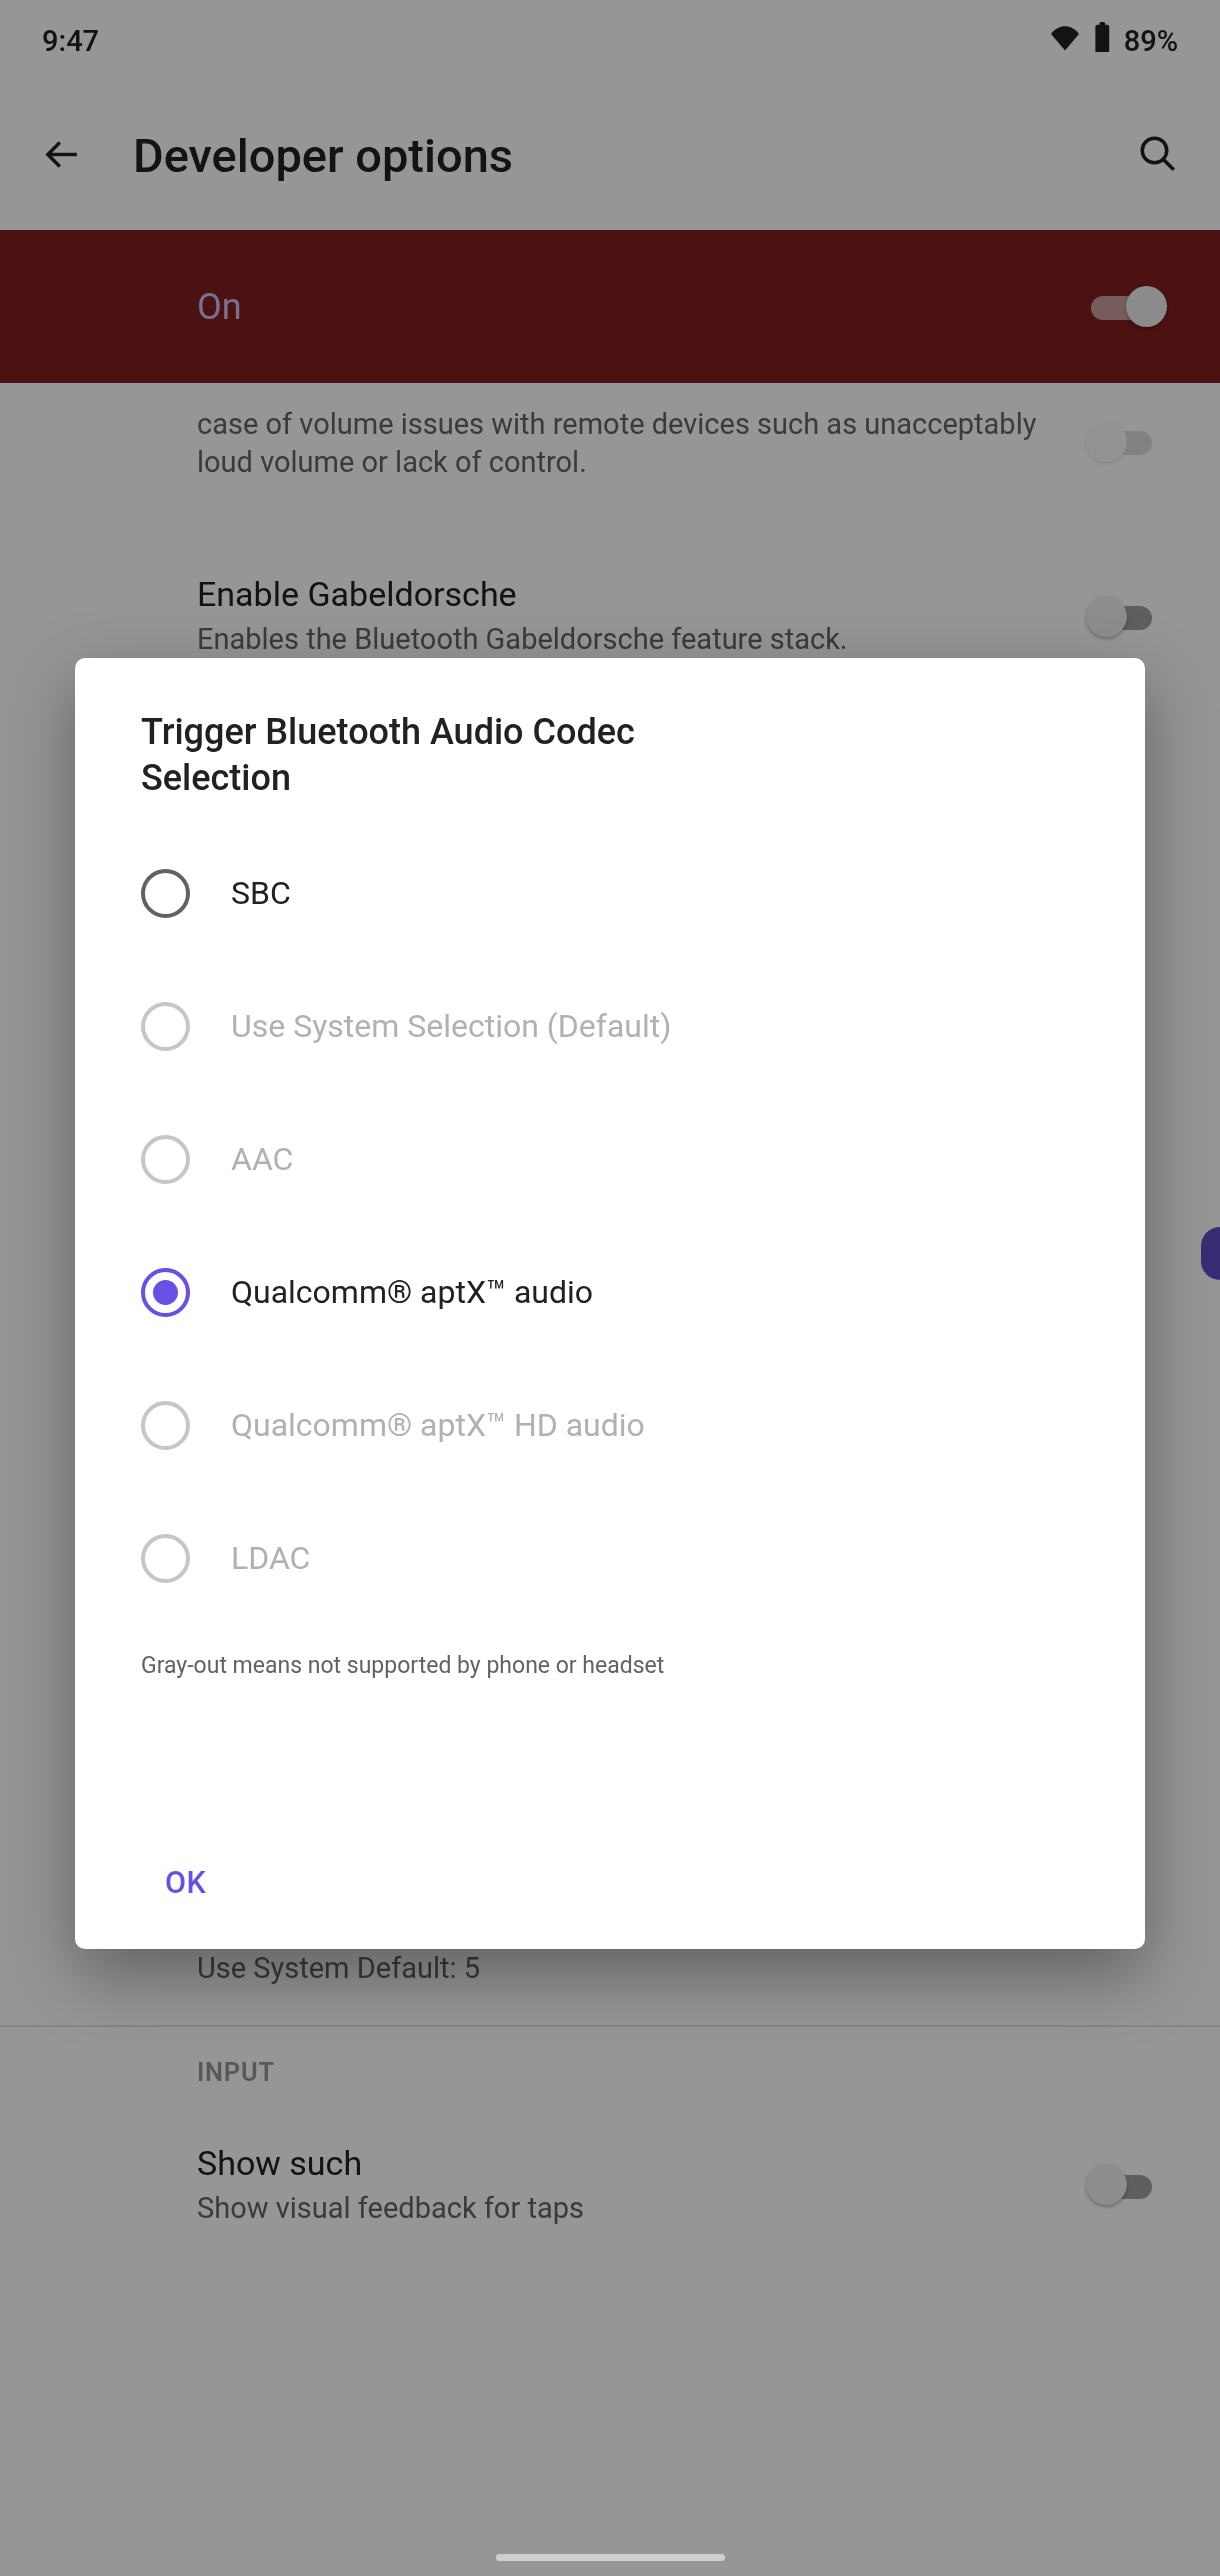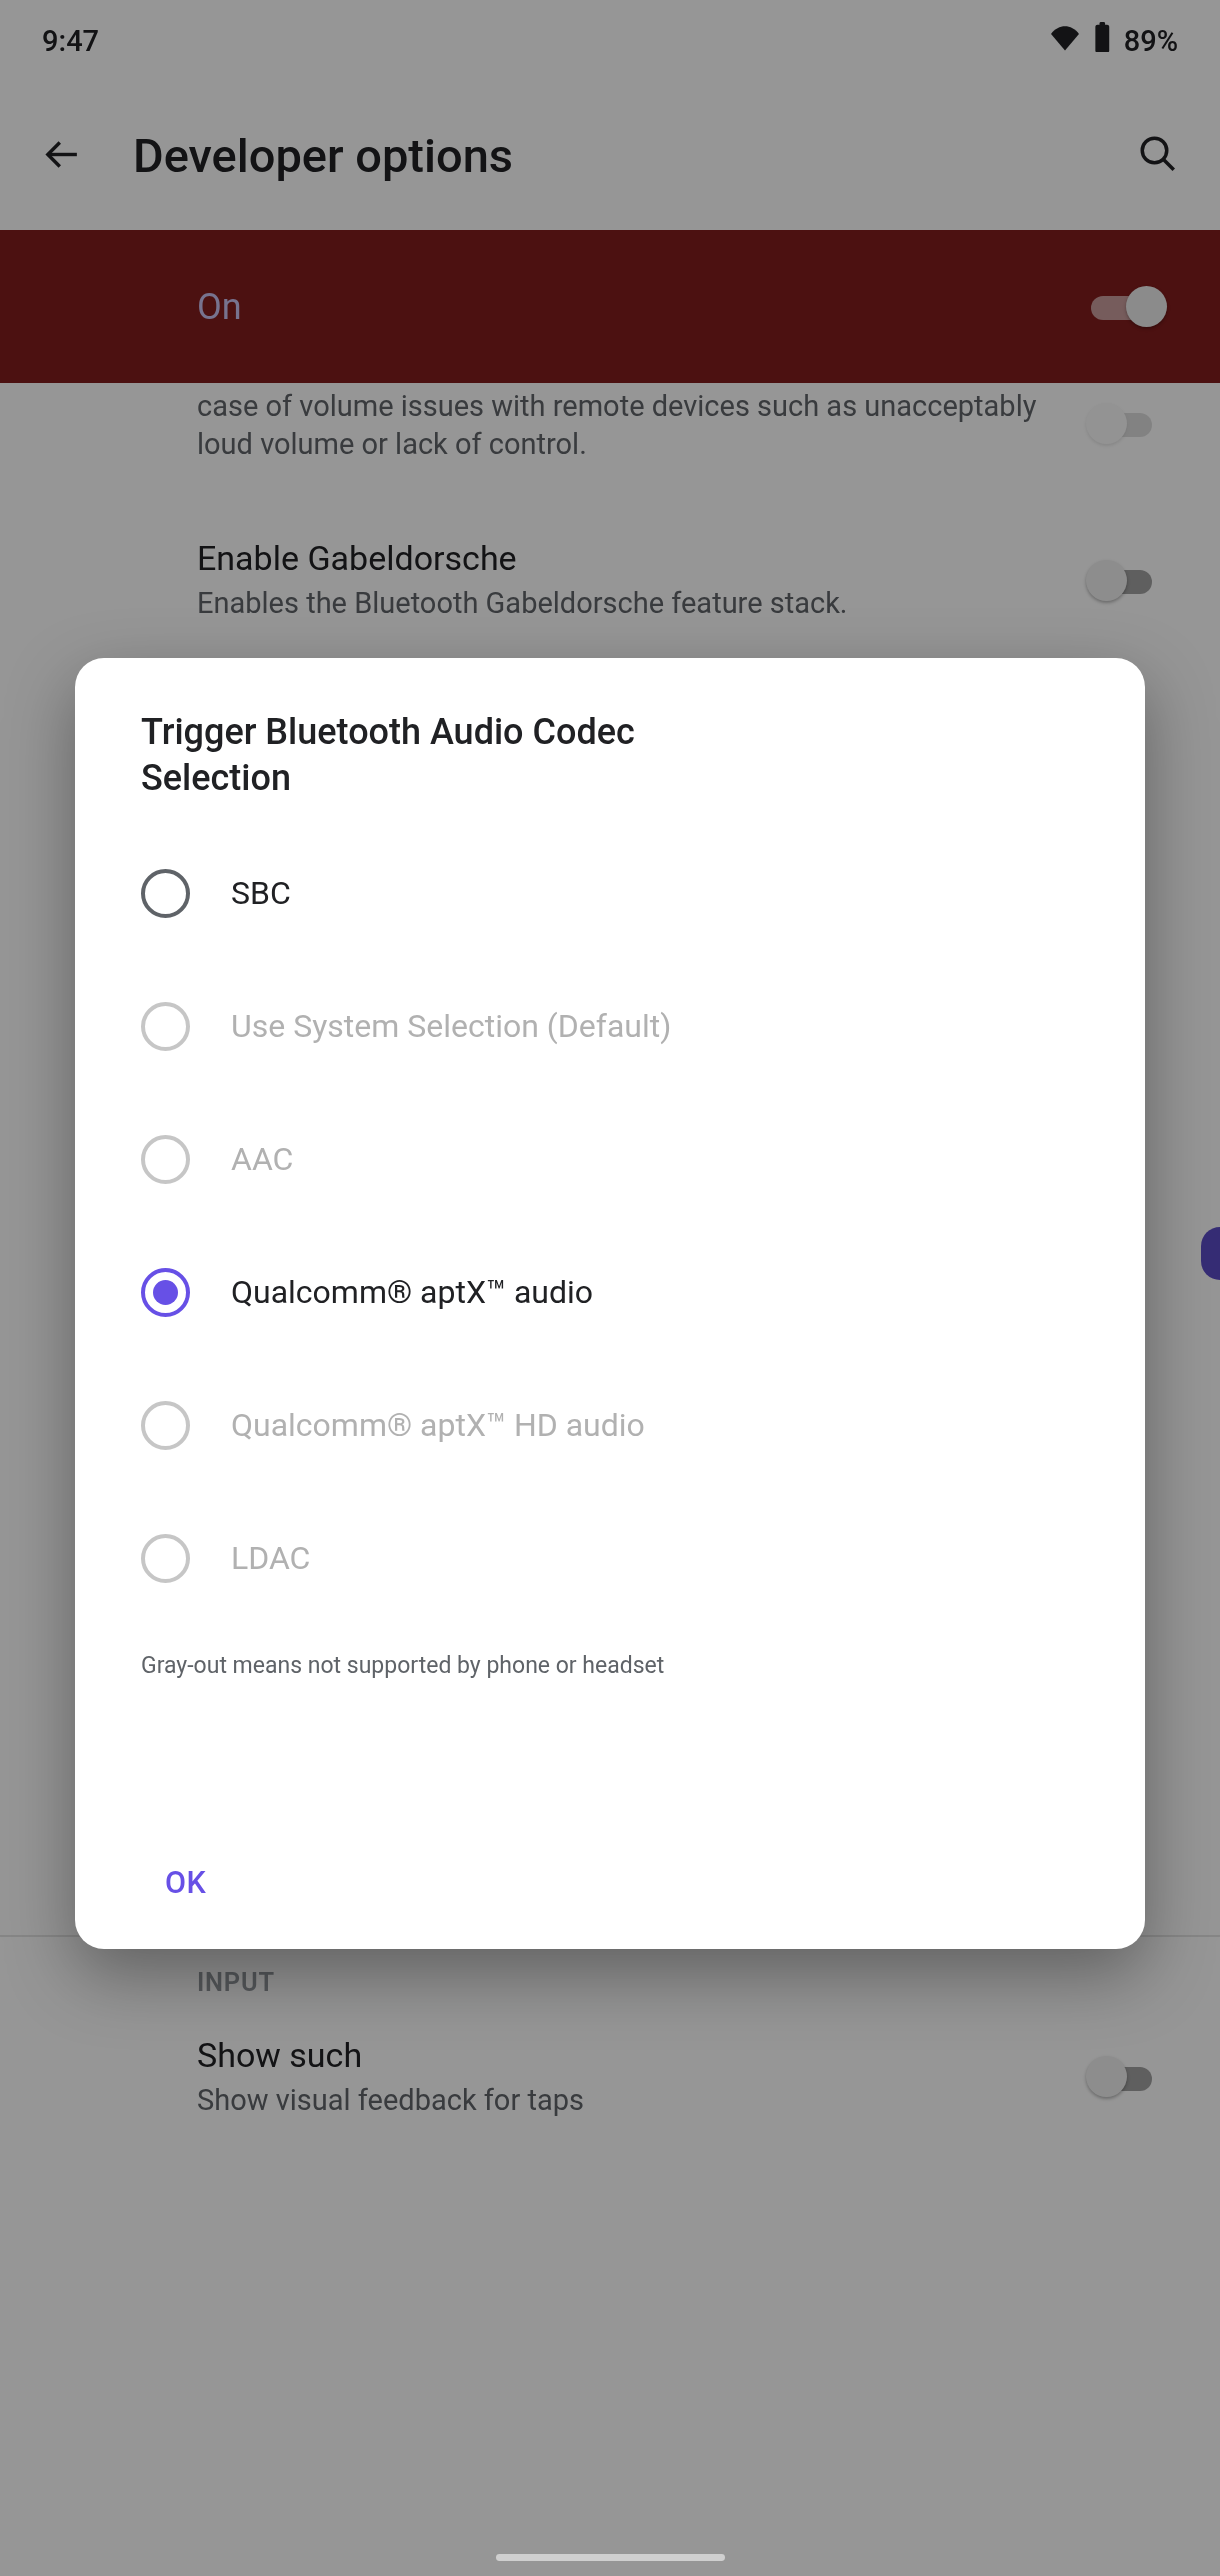--- a/index.html
+++ b/index.html
@@ -16,35 +16,35 @@
   .appbar .search { margin-left: auto; }
   .master-toggle { position: absolute; top: 230px; left: 0; right: 0; height: 153px; background: #7f1d1d; display: flex; align-items: center; justify-content: space-between; padding: 0 53px 0 197px; }
   .master-toggle .on { font-size: 36px; color: #c7c0ee; }
   .switch { width: 81px; height: 46px; position: relative; }
   .switch .track { position: absolute; left: 5.1px; top: 12.7px; width: 61px; height: 24px; background: rgba(255,255,255,0.55); border-radius: 12px; }
   .switch .thumb { position: absolute; right: 0; top: 2.5px; width: 41px; height: 41px; background: #e8e8e8; border-radius: 50%; box-shadow: 0 1.7px 3.4px rgba(0,0,0,0.3); }
   .switch.off .track { background: #9e9e9e; }
   .switch.off .thumb { left: 0; right: auto; background: #ececec; }
 
   .settings-list { position: absolute; top: 383px; left: 0; right: 0; bottom: 0; padding: 0 0 102px 197px; }
-  .item { padding: 37px 53px 37px 0; }
+  .item { padding: 37px 53px 37px 0; margin-top: 18px; }
   .item .t { font-size: 34px; color: #202124; line-height: 1.25; }
   .item .s { font-size: 29px; color: #5f6368; margin-top: 5.1px; line-height: 1.3; }
   .item.with-switch { display: flex; align-items: center; justify-content: space-between; gap: 34px; }
   .item.with-switch > .txt { flex: 1; }
   .item.dimmed .t { color: #9aa0a6; }
   .section-label { font-size: 25.4px; font-weight: 600; color: #909499; letter-spacing: 0.8px; padding: 30.5px 0 0 0; }
   .divider { height: 1.7px; margin-left: -197px; background: #e0e0e0; }
   .purple-dot { position: absolute; right: 0; top: 1227px; width: 18.6px; height: 53px; background: #5b4cc4; border-radius: 26px 0 0 26px; }
 
   
   .scrim { position: absolute; inset: 0; background: rgba(0,0,0,0.40); }
 
   
-  .dialog { position: absolute; left: 75px; right: 75px; top: 658px; background: #fff; border-radius: 29px; box-shadow: 0 25.4px 68px rgba(0,0,0,0.35); padding: 51px 0 32px 0; }
+  .dialog { position: absolute; left: 75px; right: 75px; top: 658px; background: #fff; border-radius: 10px; box-shadow: 0 25.4px 68px rgba(0,0,0,0.35); padding: 51px 0 32px 0; }
   .dialog .dtitle { font-size: 36px; font-weight: 500; color: #202124; line-height: 1.28; padding: 0 66px 25.4px 66px; max-width: 661px; }
   .radio-row { display: flex; align-items: center; gap: 41px; padding: 42px 66px; }
   .radio { width: 49px; height: 49px; border-radius: 50%; position: relative; flex-shrink: 0; }
   .radio .ring { position: absolute; inset: 0; border: 4.2px solid #5f6368; border-radius: 50%; }
   .radio .dot { position: absolute; inset: 12px; background: #6750e6; border-radius: 50%; display: none; }
   .radio.selected .ring { border-color: #6750e6; }
   .radio.selected .dot { display: block; }
   .radio.disabled .ring { border-color: #c6c6c6; }
   .radio-row .lbl { font-size: 32px; color: #202124; }
   .radio-row.disabled .lbl { color: #b1b1b1; }

